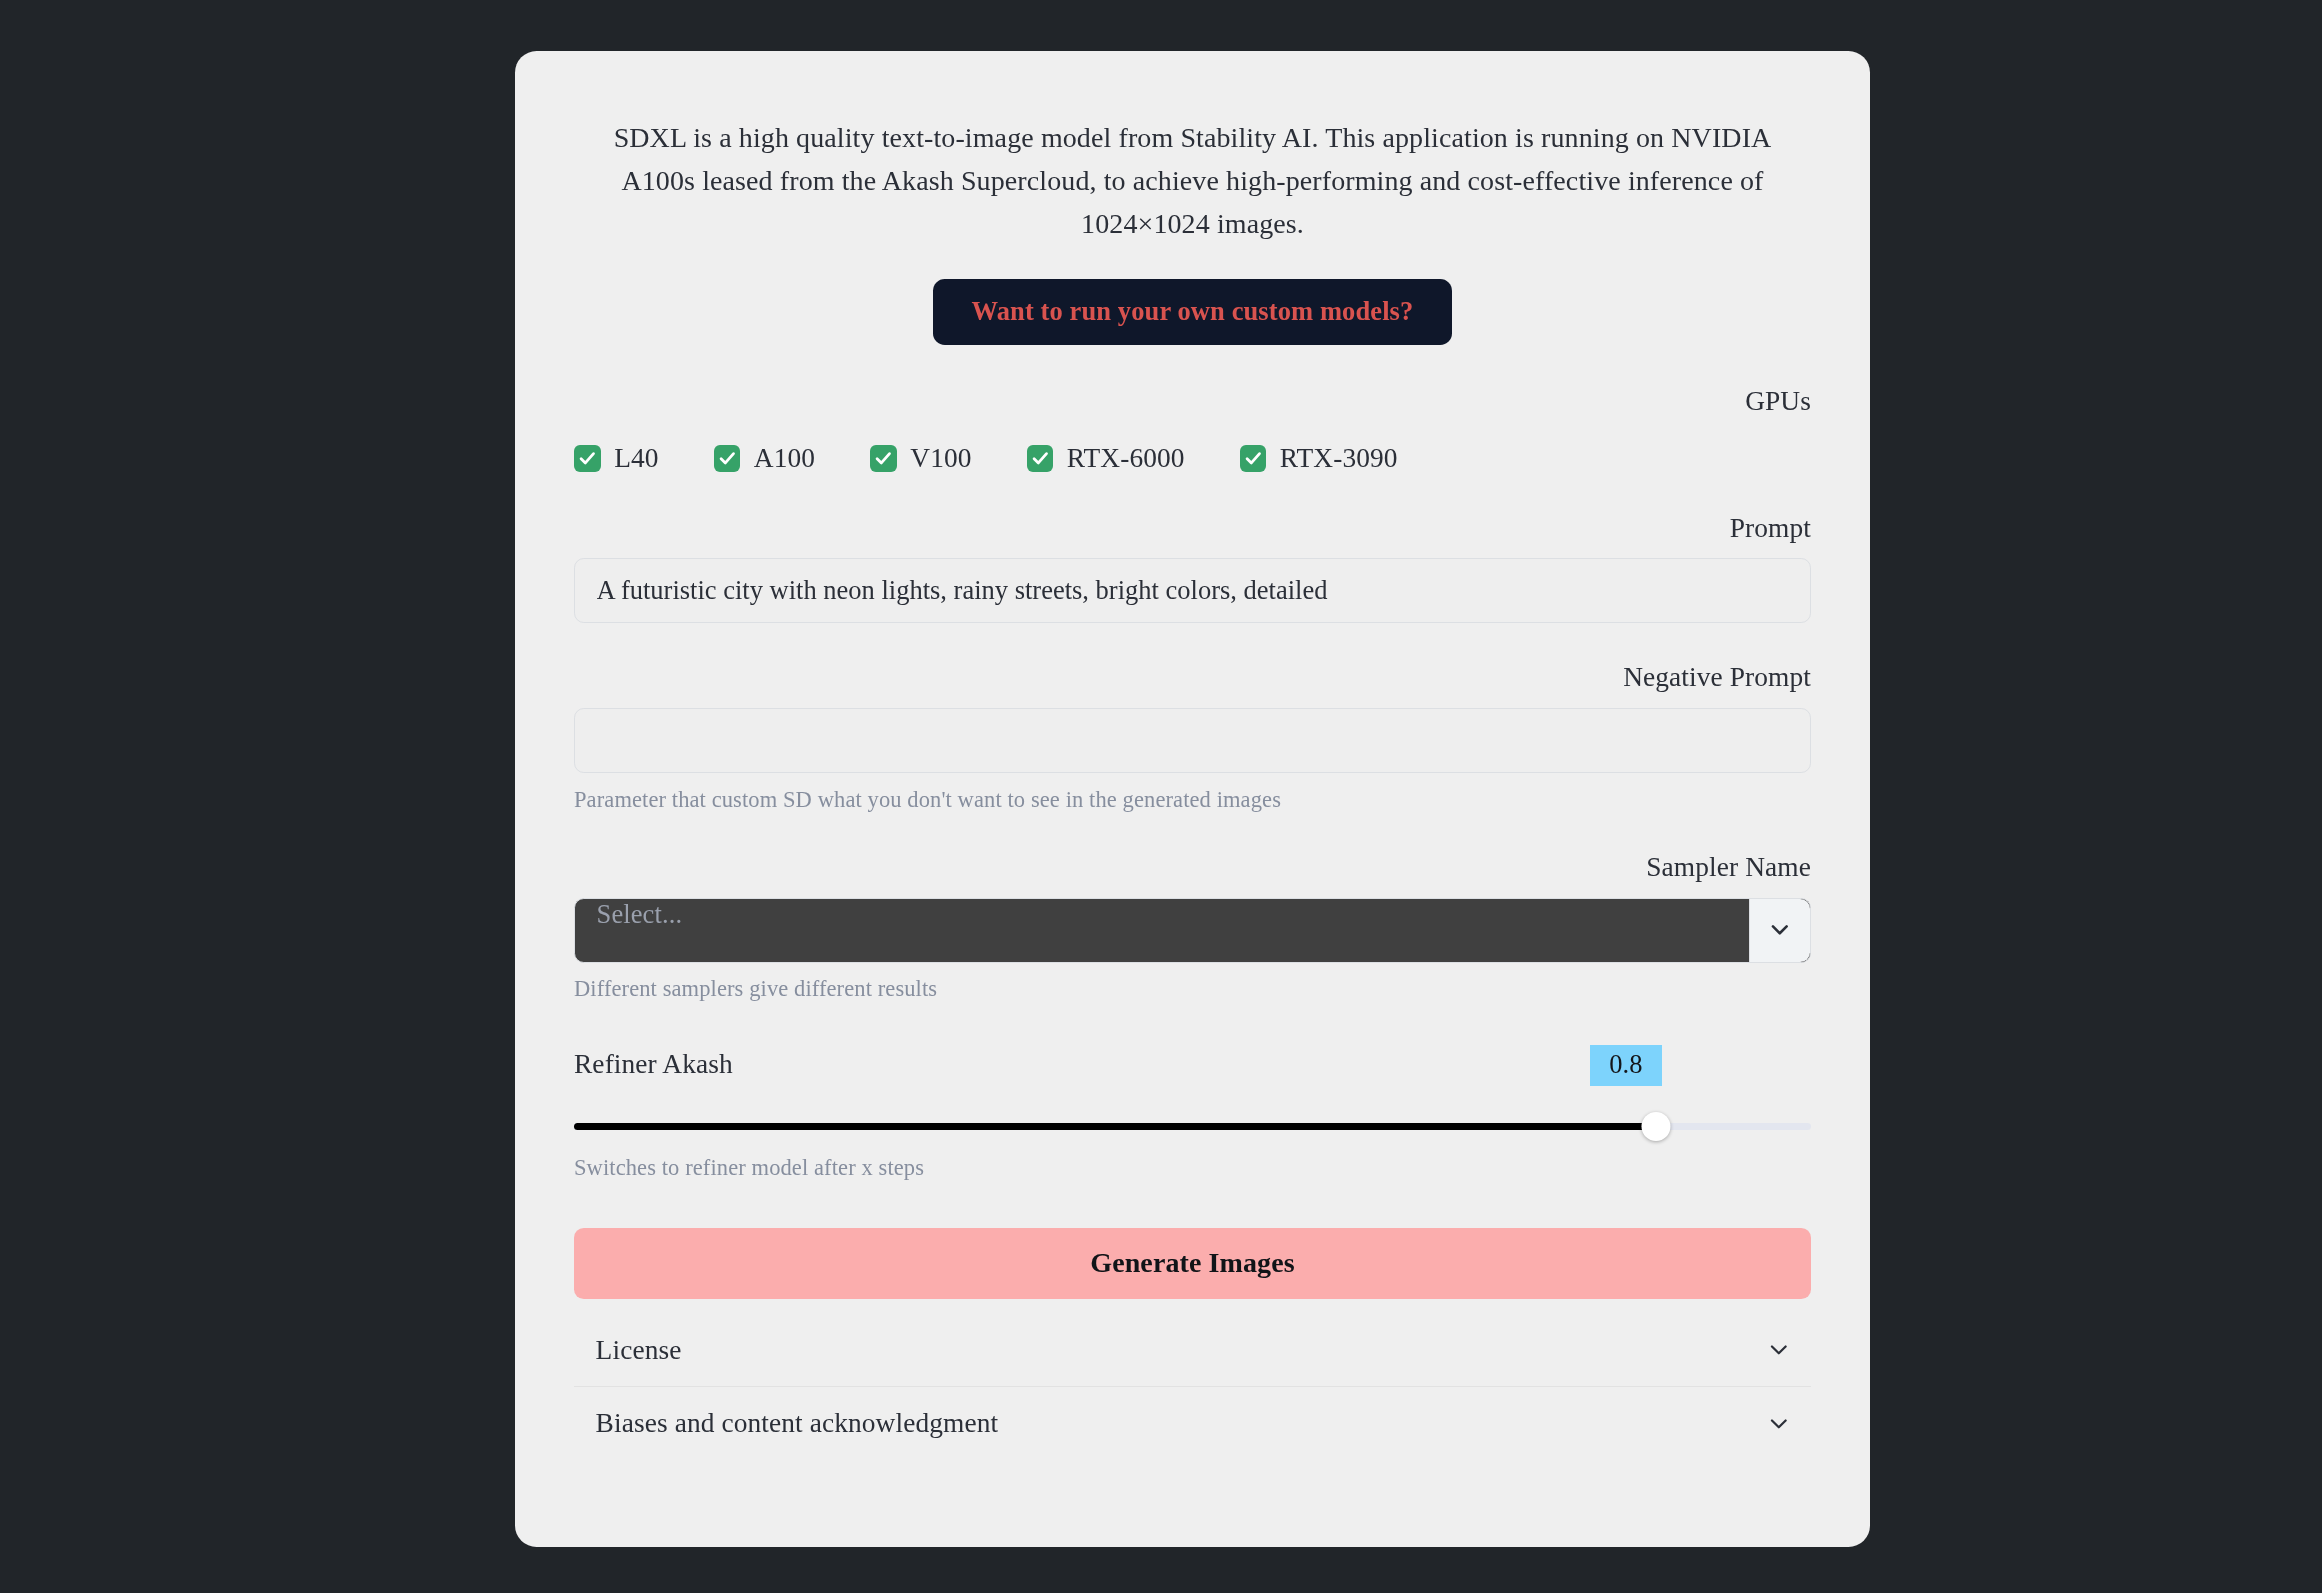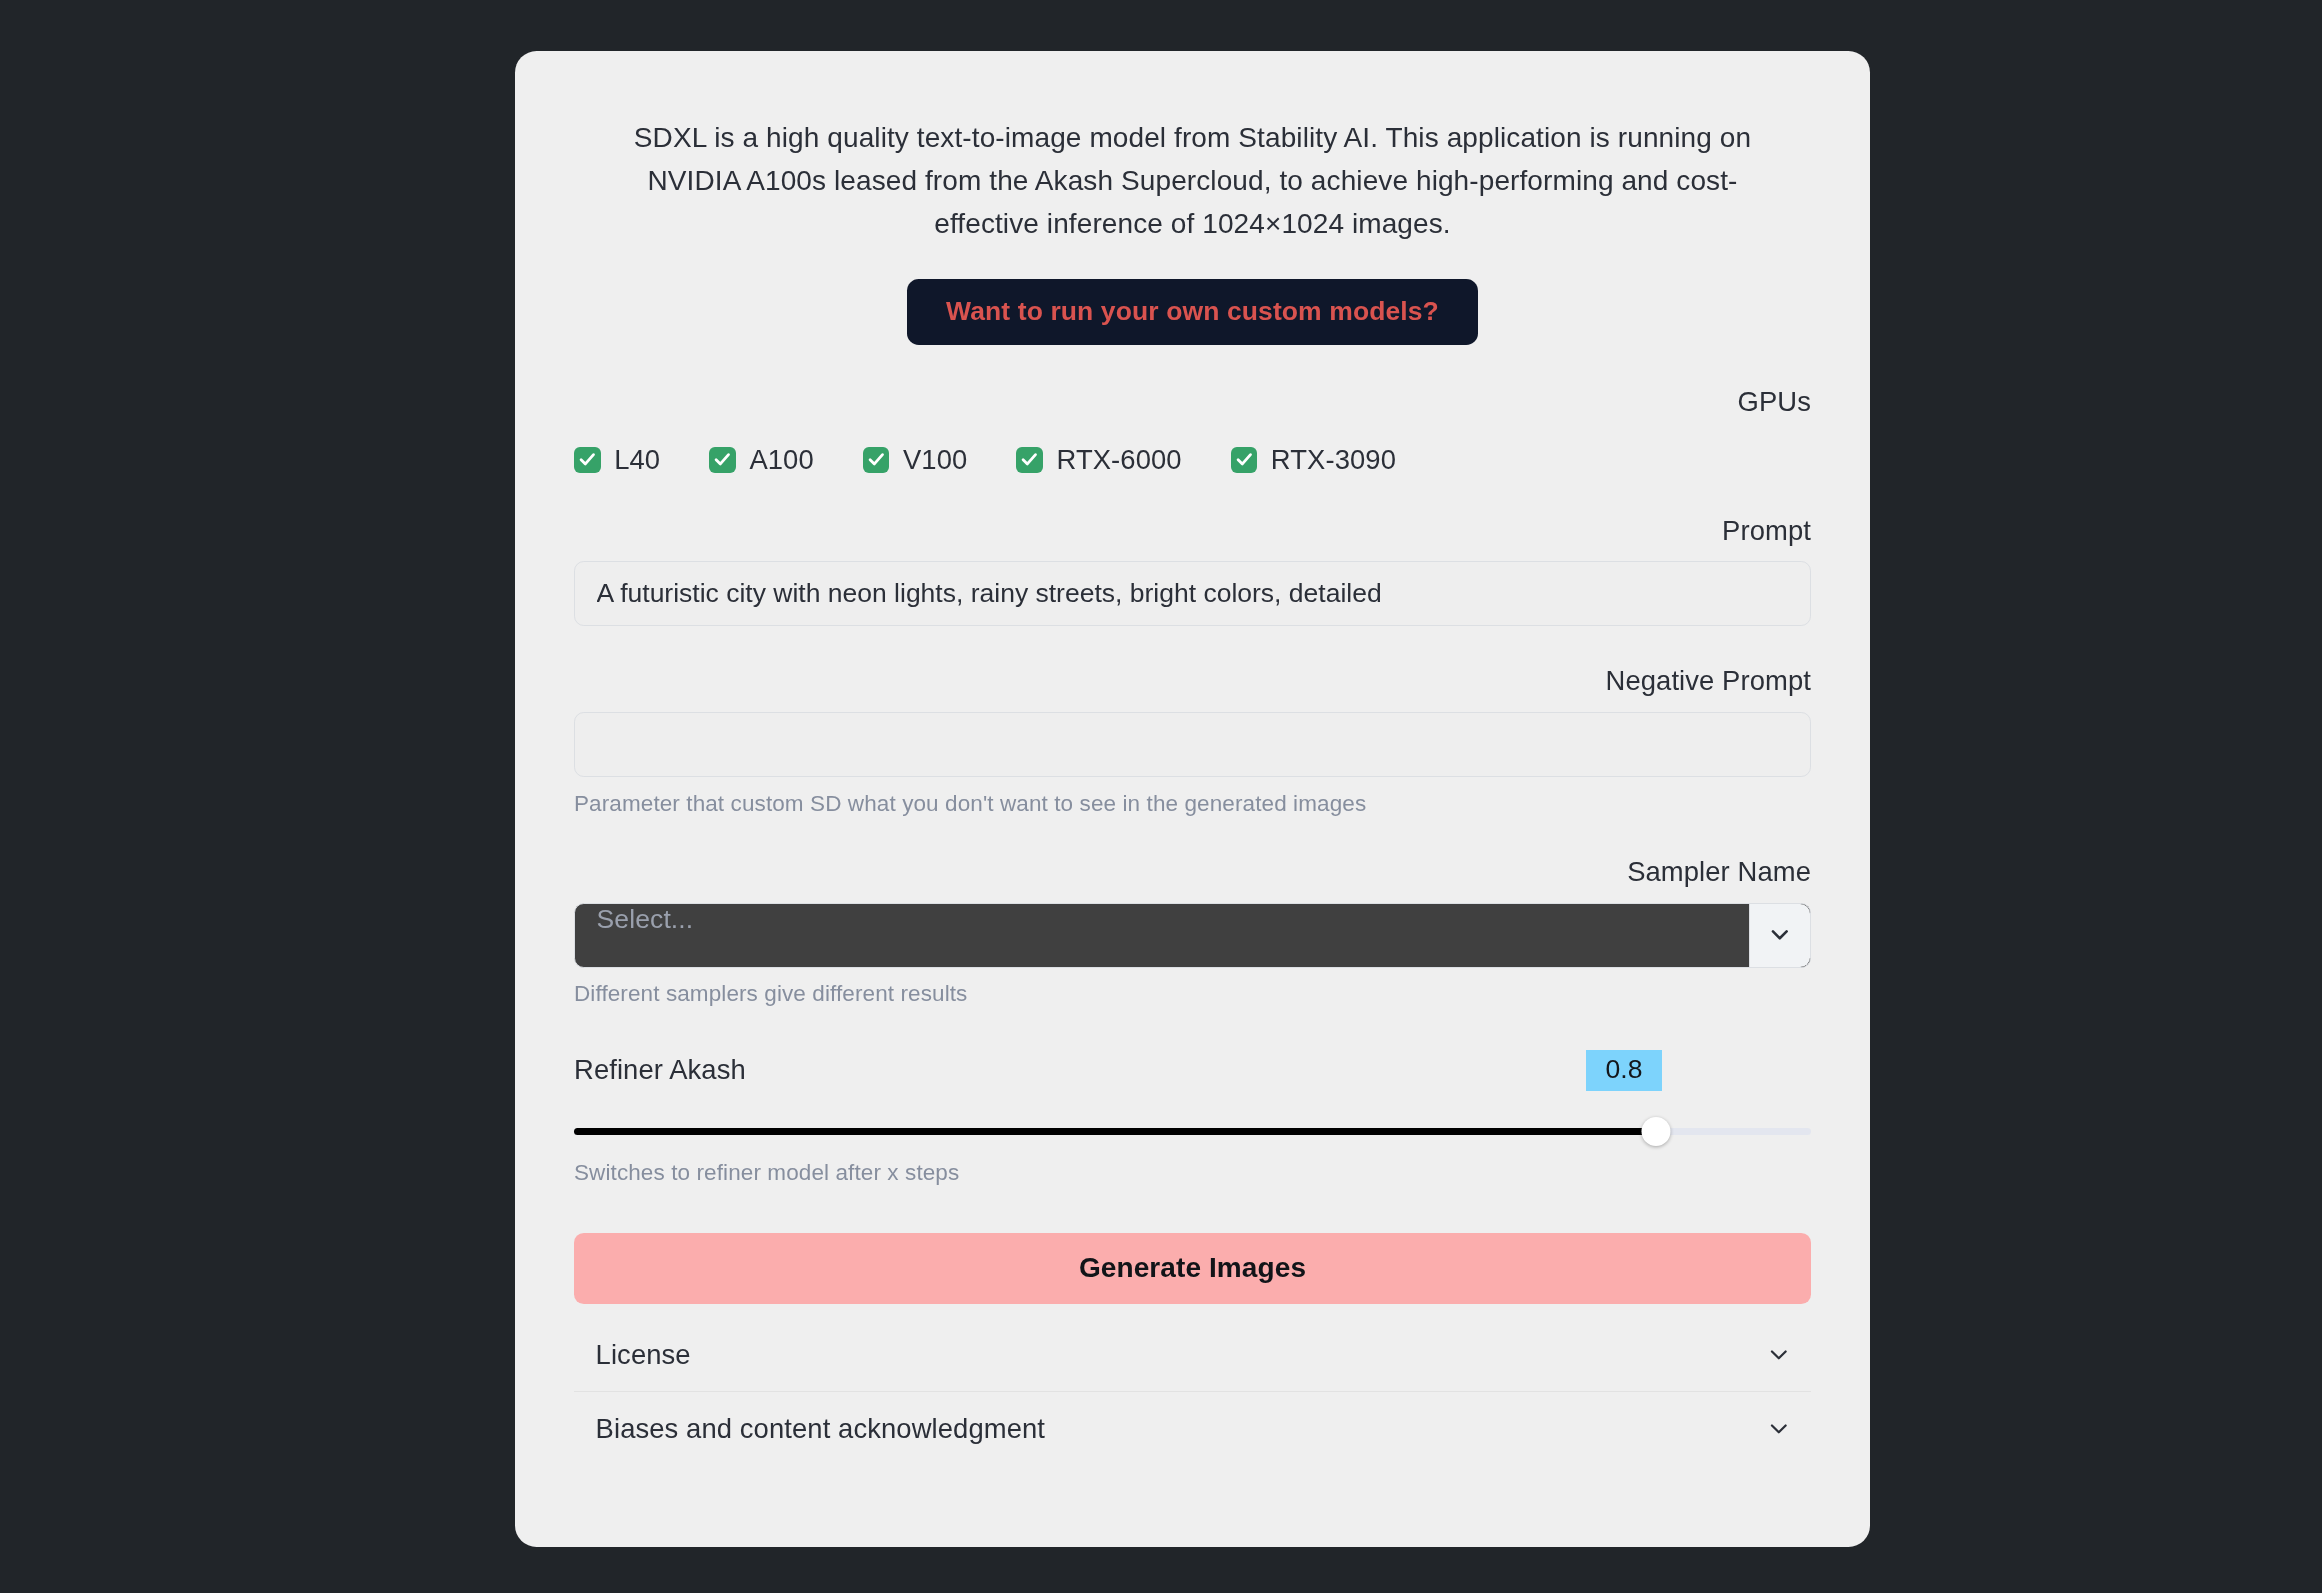--- a/index.html
+++ b/index.html
@@ -11,20 +11,21 @@
     font-family: "Liberation Sans", sans-serif;
     -webkit-font-smoothing: antialiased;
   }
 
   .page {
     position: relative;
     width: 2235px;
     height: 1594px;
     background: #212529;
     overflow: hidden;
+    font-family: Liberation Serif, serif;
   }
 
   .card {
     position: absolute;
     left: 515px;
     top: 51px;
     width: 1355px;
     height: 1496px;
     background: #efefef;
     border-radius: 21.6px;
@@ -75,21 +76,21 @@
     margin-top: 13.7px;
     letter-spacing: 0.1px;
   }
 
   
   .gpus-block { margin-top: 41px; }
   .gpu-row {
     display: flex;
     align-items: flex-end;
     margin-top: 25.5px;
-    gap: 6px;
+    gap: 12px;
   }
   .gpu-item {
     display: flex;
     align-items: center;
     margin-right: 43px;
     cursor: pointer;
   }
   .gpu-item:last-child { margin-right: 0; }
   .cb {
     width: 26.5px;

